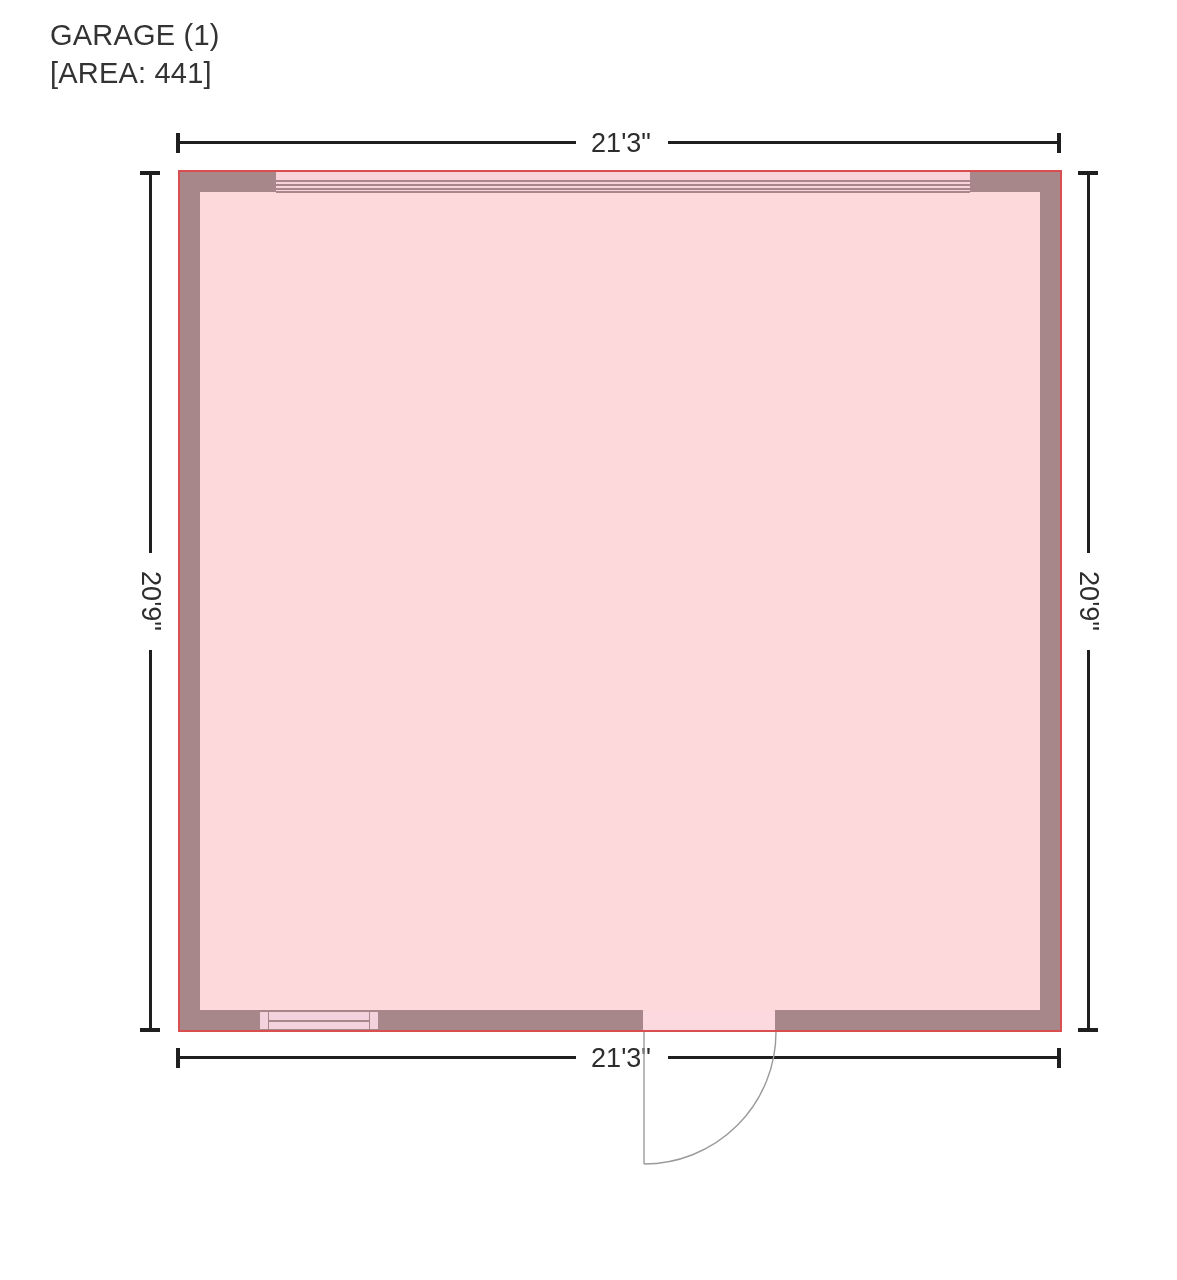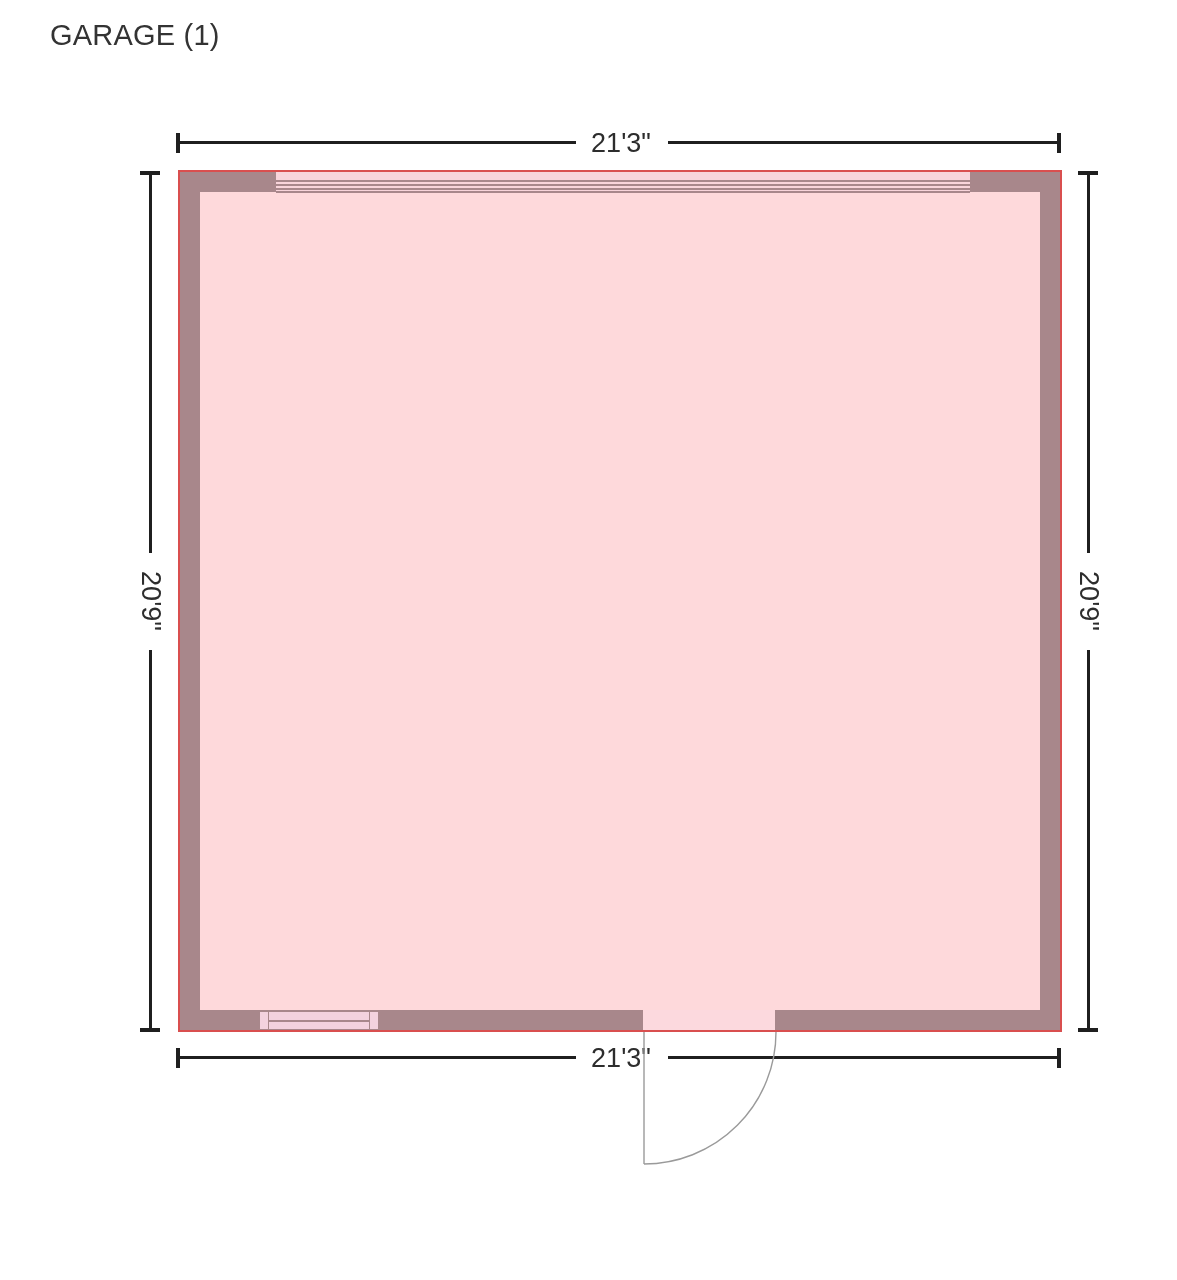--- a/index.html
+++ b/index.html
@@ -160,20 +160,21 @@
     pointer-events: none;
   }
 </style>
 </head>
 <body>
 
 <div class="canvas">
 
   <div class="title-block">
     <div>GARAGE (1)</div>
+    <div>[AREA: 441]</div>
   </div>
 
   <div>
     <div class="tick-v" style="left:176px; top:133px;"></div>
     <div class="dim-seg-h" style="left:178px; top:141px; width:398px;"></div>
     <div class="dim-label" style="left:573px; top:127px;">21'3"</div>
     <div class="dim-seg-h" style="left:668px; top:141px; width:392px;"></div>
     <div class="tick-v" style="left:1057px; top:133px;"></div>
   </div>
 

